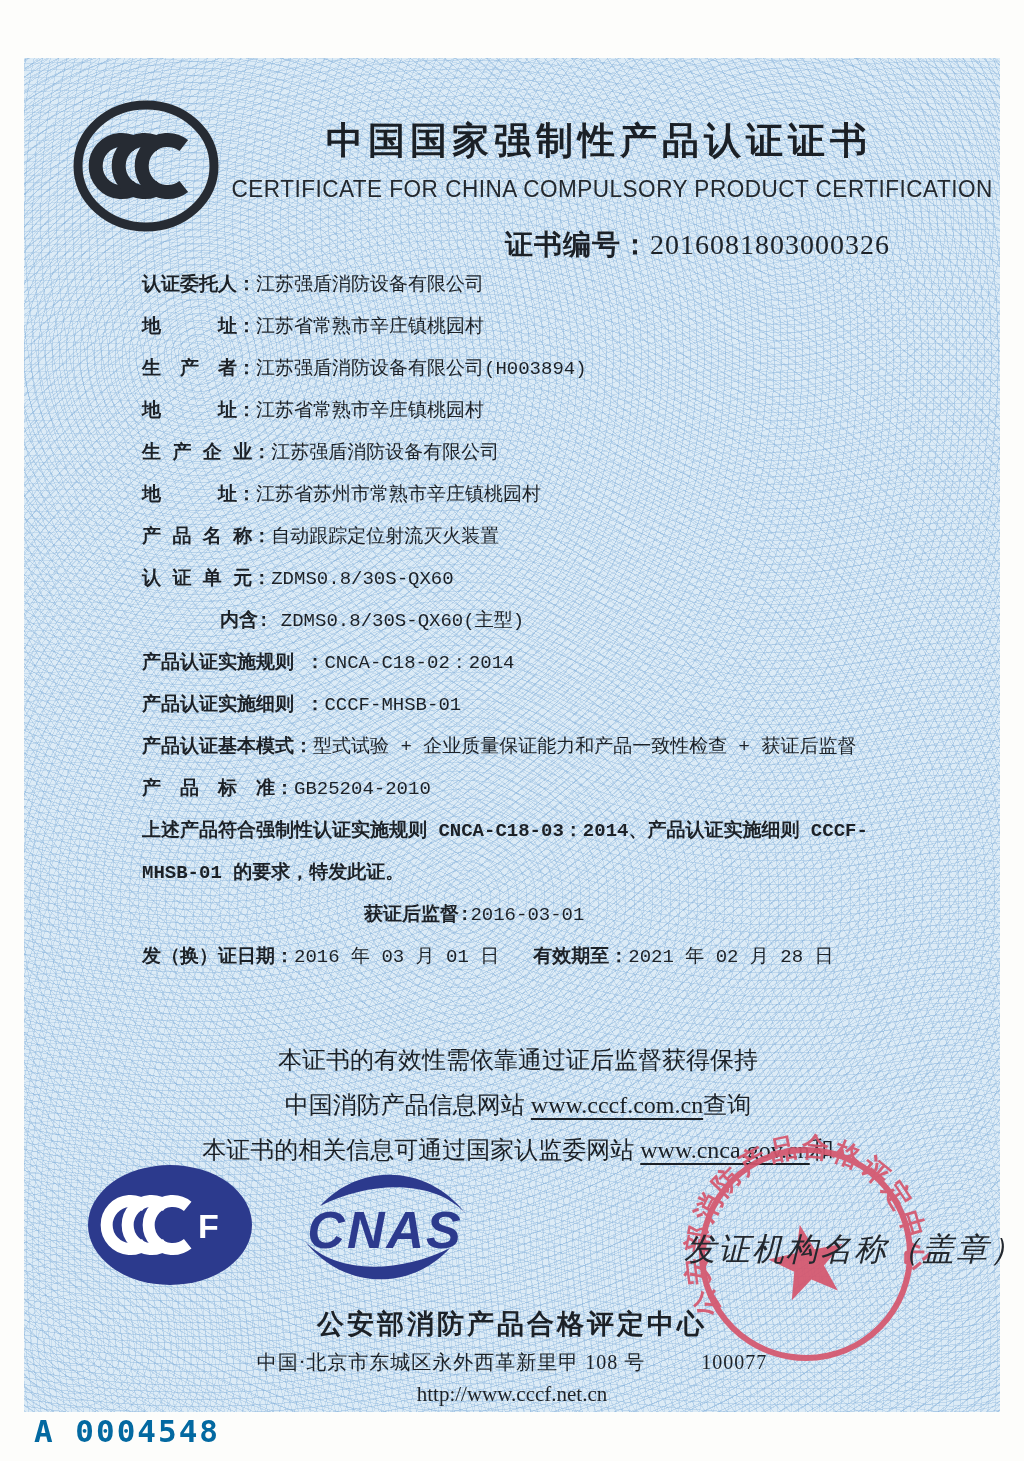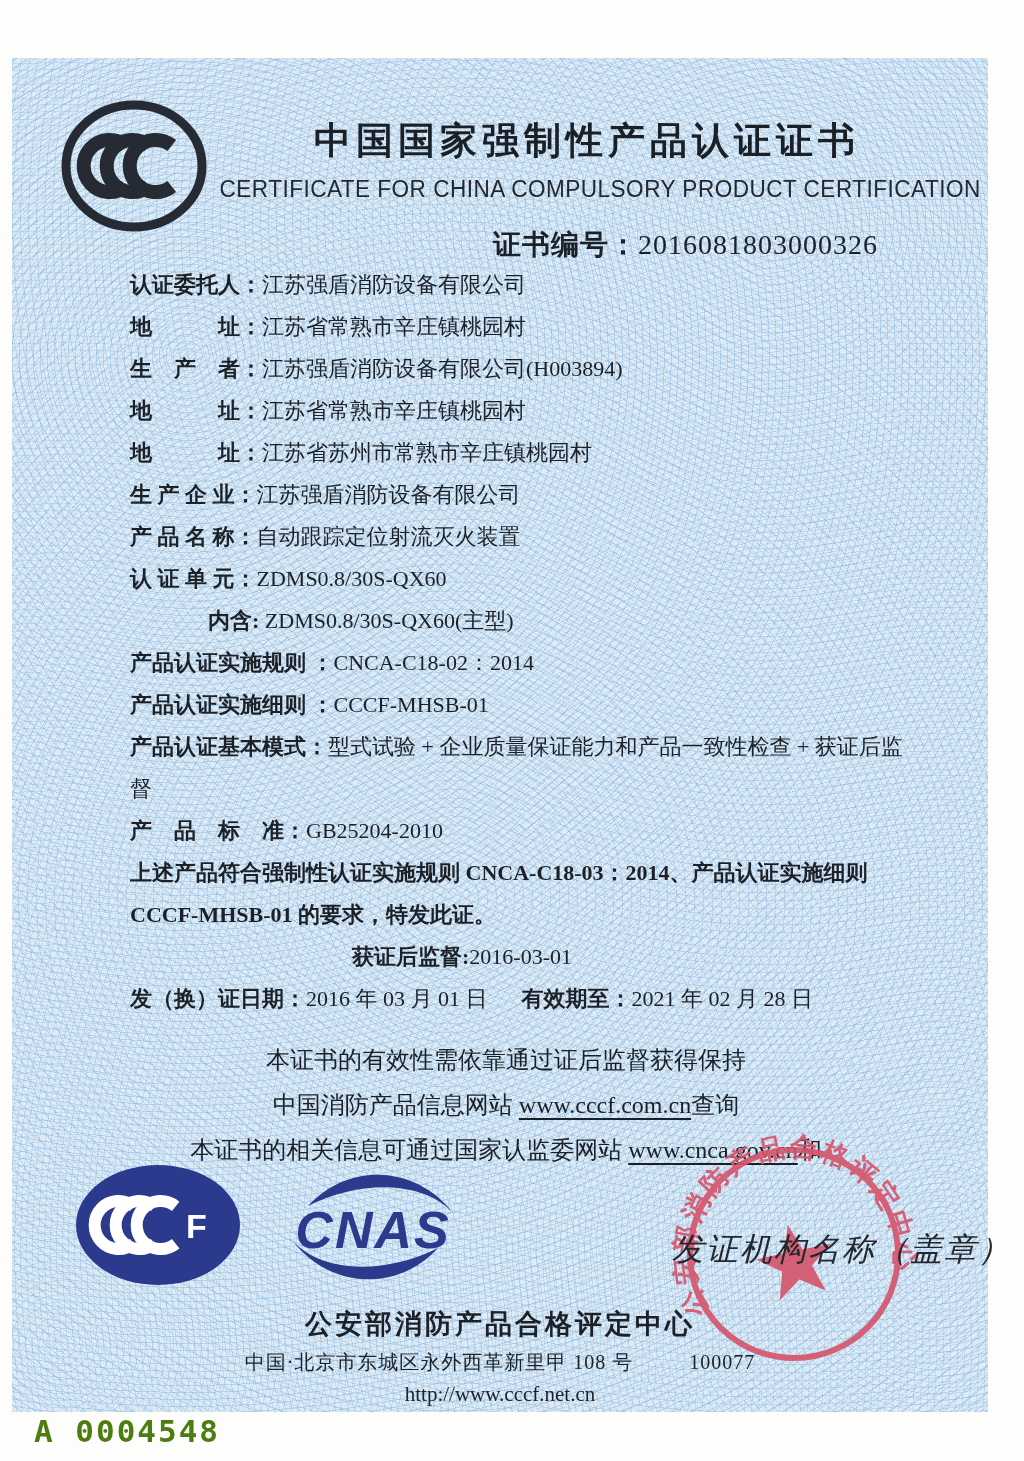--- a/index.html
+++ b/index.html
@@ -3,21 +3,21 @@
 <meta charset="utf-8">
 <style>
   html,body{margin:0;padding:0;}
   body{
     width:1024px;height:1461px;position:relative;background:#fdfdfb;
     font-family:"Liberation Serif","DejaVu Serif",serif;color:#1c2127;
     overflow:hidden;
   }
   
   .sheet{
-    position:absolute;left:12px;top:58px;width:976px;height:1354px;
+    position:absolute;left:24px;top:58px;width:976px;height:1354px;
     background-color:#dcebf6;
     background-image:
       repeating-radial-gradient(circle at 18% 22%, rgba(126,172,216,.38) 0 1px, rgba(255,255,255,0) 1px 7px),
       repeating-radial-gradient(circle at 78% 12%, rgba(126,172,216,.32) 0 1px, rgba(255,255,255,0) 1px 8px),
       repeating-radial-gradient(circle at 45% 62%, rgba(126,172,216,.30) 0 1px, rgba(255,255,255,0) 1px 9px),
       repeating-radial-gradient(circle at 95% 88%, rgba(126,172,216,.28) 0 1px, rgba(255,255,255,0) 1px 6px),
       repeating-radial-gradient(circle at 5% 95%, rgba(126,172,216,.25) 0 1px, rgba(255,255,255,0) 1px 7px);
   }
   .abs{position:absolute;}
   
@@ -30,21 +30,21 @@
     left:200px;top:118px;width:750px;text-align:center;
     font-family:"Liberation Sans","DejaVu Sans",sans-serif;
     font-size:23px;letter-spacing:.5px;color:#23282e;white-space:nowrap;
     transform:scaleX(.98);transform-origin:center;
   }
   .certno{
     left:0;top:168px;width:866px;text-align:right;font-size:28px;letter-spacing:1px;
   }
   .certno .lbl{font-weight:700;}
   
-  .body-block{left:118px;top:206px;width:780px;font-size:22px;line-height:42px;}
+  .body-block{left:118px;top:206px;width:780px;font-size:19px;line-height:42px;font-family:Liberation Mono, monospace;}
   .row{white-space:normal;}
   .row .label{font-weight:700;}
   .row.indent{padding-left:78px;}
   .decl{font-weight:700;}
   .first-issue{font-weight:700;padding-left:222px;}
   .issue-row .label{font-weight:700;}
   .issue-row .gap{display:inline-block;width:34px;}
   
   .notices{left:0;top:980px;width:988px;text-align:center;font-size:24px;line-height:45px;color:#1b2026;}
   .notices .link{text-decoration:underline;text-underline-offset:5px;}
@@ -65,21 +65,21 @@
   
   .footer{left:0;top:1248px;width:976px;text-align:center;}
   .footer .org{font-size:27px;font-weight:700;letter-spacing:3px;}
   .footer .addr{margin-top:7px;font-size:20px;letter-spacing:1px;}
   .footer .addr .post{display:inline-block;margin-left:56px;}
   .footer .url{margin-top:6px;font-size:21px;}
   
   .serial{
     position:absolute;left:34px;top:1413px;
     font-family:"DejaVu Sans Mono","Liberation Mono",monospace;
-    font-size:31px;font-weight:700;color:#4d7c0f;letter-spacing:2px;
+    font-size:31px;font-weight:700;color:#0369a1;letter-spacing:2px;
   }
   svg text{font-family:"Liberation Sans","DejaVu Sans",sans-serif;}
   svg .seriftext{font-family:"Liberation Serif","DejaVu Serif",serif;}
 </style>
 </head>
 <body>
 
 <div class="sheet">
 
   <svg class="abs logo-ccc" viewBox="0 0 156 140">
@@ -92,22 +92,22 @@
   <div class="abs title-en">CERTIFICATE FOR CHINA COMPULSORY PRODUCT CERTIFICATION</div>
   <div class="abs certno">
     <span class="lbl">证书编号：</span><span>2016081803000326</span>
   </div>
 
   <div class="abs body-block">
     <div class="row"><span class="label">认证委托人：</span><span>江苏强盾消防设备有限公司</span></div>
     <div class="row"><span class="label">地　　　址：</span><span>江苏省常熟市辛庄镇桃园村</span></div>
     <div class="row"><span class="label">生　产　者：</span><span>江苏强盾消防设备有限公司(H003894)</span></div>
     <div class="row"><span class="label">地　　　址：</span><span>江苏省常熟市辛庄镇桃园村</span></div>
+    <div class="row"><span class="label">生 产 企 业：</span><span>江苏强盾消防设备有限公司</span></div>
     <div class="row"><span class="label">地　　　址：</span><span>江苏省苏州市常熟市辛庄镇桃园村</span></div>
-    <div class="row"><span class="label">生 产 企 业：</span><span>江苏强盾消防设备有限公司</span></div>
     <div class="row"><span class="label">产 品 名 称：</span><span>自动跟踪定位射流灭火装置</span></div>
     <div class="row"><span class="label">认 证 单 元：</span><span>ZDMS0.8/30S-QX60</span></div>
     <div class="row indent"><span class="label">内含:</span> <span>ZDMS0.8/30S-QX60(主型)</span></div>
     <div class="row"><span class="label">产品认证实施规则 ：</span><span>CNCA-C18-02：2014</span></div>
     <div class="row"><span class="label">产品认证实施细则 ：</span><span>CCCF-MHSB-01</span></div>
     <div class="row"><span class="label">产品认证基本模式：</span><span>型式试验 + 企业质量保证能力和产品一致性检查 + 获证后监督</span></div>
     <div class="row"><span class="label">产　品　标　准：</span><span>GB25204-2010</span></div>
     <div class="row decl">上述产品符合强制性认证实施规则 CNCA-C18-03：2014、产品认证实施细则 CCCF-MHSB-01 的要求，特发此证。</div>
     <div class="row first-issue"><span class="label">获证后监督:</span><span style="font-weight:400;">2016-03-01</span></div>
     <div class="row issue-row">

